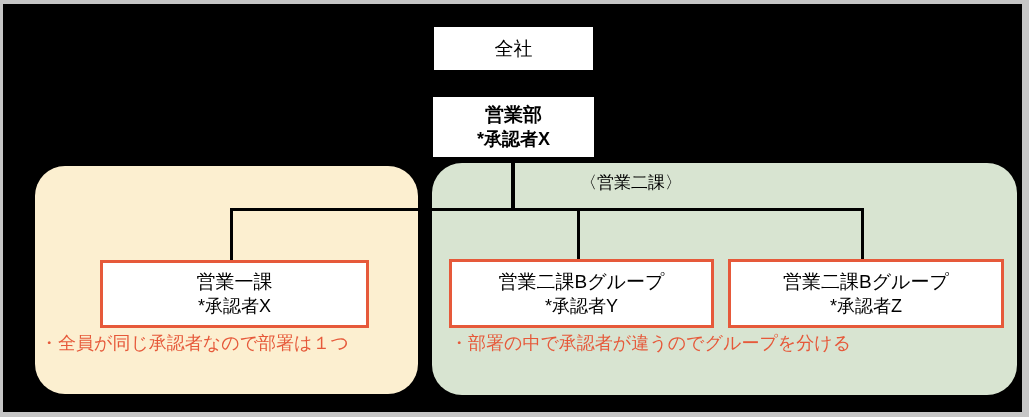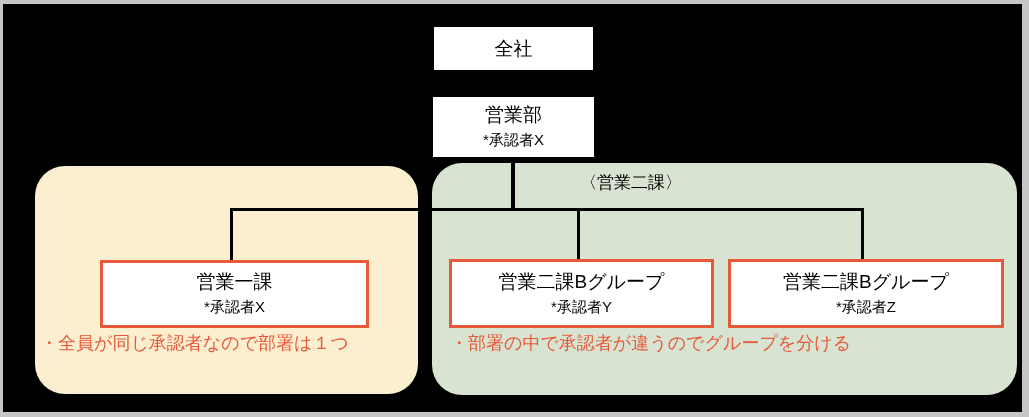--- a/index.html
+++ b/index.html
@@ -19,27 +19,27 @@
   }
   .panel-yellow { left:35px; top:166px; width:383px; height:228px; background:#FCEFD0; }
   .panel-green  { left:432px; top:163px; width:585px; height:232px; background:#D8E4D1; }
 
   .node {
     position:absolute; background:#ffffff; color:#000000;
     display:flex; flex-direction:column; align-items:center; justify-content:center;
     text-align:center; line-height:25px;
   }
   .node .title   { font-size:19px; }
-  .node .approver{ font-size:15px; }
+  .node .approver{ font-size:18px; }
 
   .node-plain {  }
   .node-orange { border:3px solid #E6593A;text-align:center; }
 
   .node-company { left:434px; top:27px; width:159px; height:43px; font-size:19px; }
-  .node-dept    { left:433px; top:97px;  width:161px; height:60px; }
+  .node-dept    { left:433px; top:97px;  width:161px; height:60px;font-weight:bold; }
   .node-sec1    { left:100px; top:260px; width:263px; height:62px; }
   .node-grpY    { left:449px; top:259px; width:259px; height:63px; }
   .node-grpZ    { left:728px; top:259px; width:270px; height:63px; }
 
   .green-heading {
     position:absolute; left:512px; top:172px; width:170px;
     text-align:right; font-size:17px; color:#000000; line-height:22px;
   }
 
   .line { position:absolute; background:#000000; }

